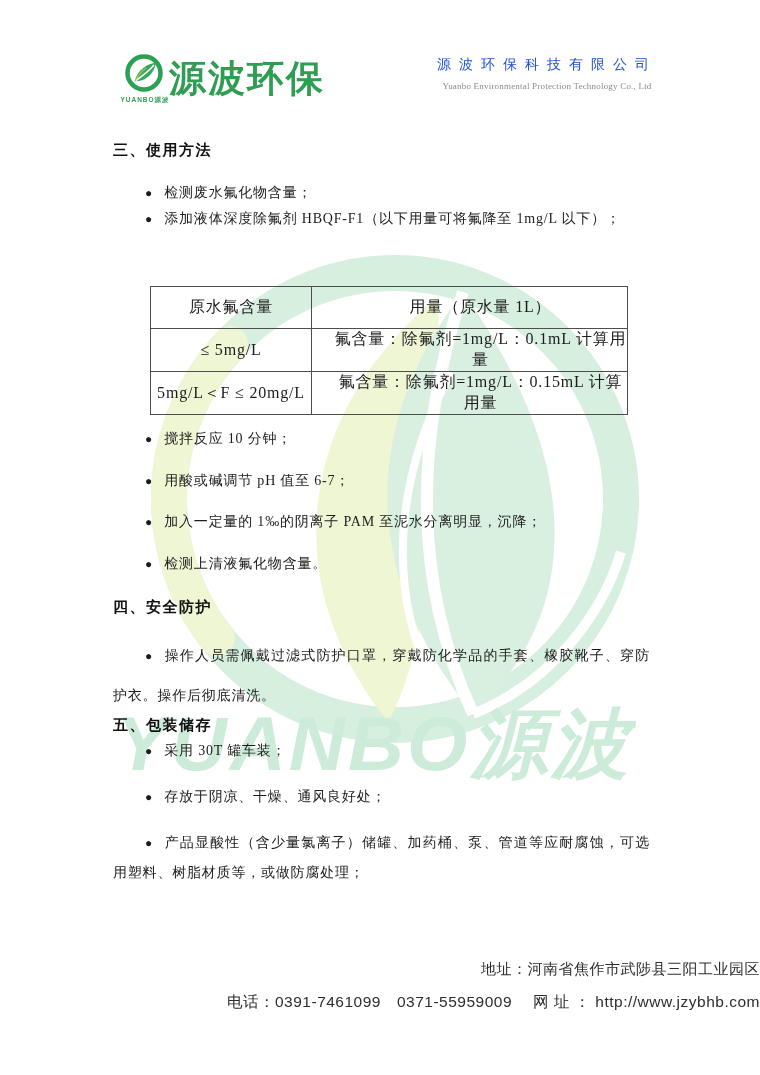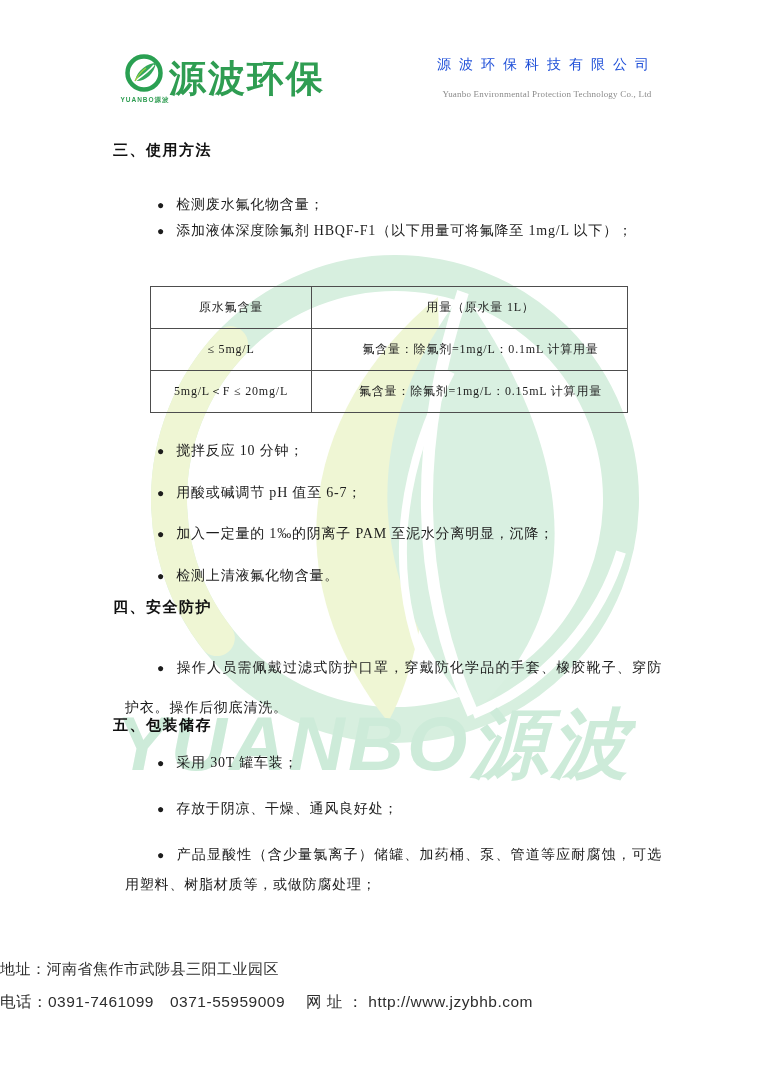--- a/index.html
+++ b/index.html
@@ -33,53 +33,53 @@
     position:absolute; left:169px; top:54px;
     font-family:"Liberation Sans","DejaVu Sans",sans-serif;
     font-weight:bold; font-size:37px; color:#2f9d52; letter-spacing:2px;
   }
   .company { position:absolute; right:103px; top:56px; text-align:center; }
   .company-cn {
     font-size:14px; color:#1d4ed8; letter-spacing:8px; white-space:nowrap;
     font-family:"Liberation Serif",serif;
   }
   .company-en {
-    margin-top:15px; font-size:9px; color:#8a8a8a; letter-spacing:0.2px;
+    margin-top:7px; font-size:9px; color:#8a8a8a; letter-spacing:0.2px;
     font-family:"Liberation Serif",serif; white-space:nowrap;
   }
 
   
   .h {
     position:absolute; left:113px;
     font-family:Liberation Mono, monospace;
     font-weight:bold; font-size:15px; color:#111; letter-spacing:1.5px;
   }
   .bullet {
-    position:absolute; left:113px; width:537px; margin:12px;
+    position:absolute; left:113px; width:537px; margin:0;
     font-size:14px; line-height:20px; letter-spacing:0.8px;
     text-indent:32px; color:#1c1c1c;
   }
   .bullet.wrap { line-height:39px; text-align:justify; }
   .dot { font-size:12px; margin-right:12px; letter-spacing:0; }
 
   
   .dose-table {
     position:absolute; left:150px; top:286px; width:478px;
-    border-collapse:collapse; font-size:12px; letter-spacing:0.8px;
+    border-collapse:collapse; font-size:16px; letter-spacing:0.8px;
     background:transparent;
   }
   .dose-table td {
     border:1px solid #4d4d4d; height:41px; padding:0; background:transparent;
   }
   .dose-table td.c1 { width:160px; text-align:center; }
   .dose-table td.c2 { padding-left:22px; text-align:center; }
 
   
   .foot {
-    position:absolute; left:0; width:760px; text-align:left;
+    position:absolute; left:0; width:760px; text-align:right;
     font-family:"Liberation Sans","DejaVu Sans",sans-serif;
     color:#2d2d2d; letter-spacing:0.5px;
   }
   .foot.l1 { top:960px; font-size:15px; }
   .foot.l2 { top:992px; font-size:15.5px; }
 </style>
 </head>
 <body>
 
 <div class="page">

